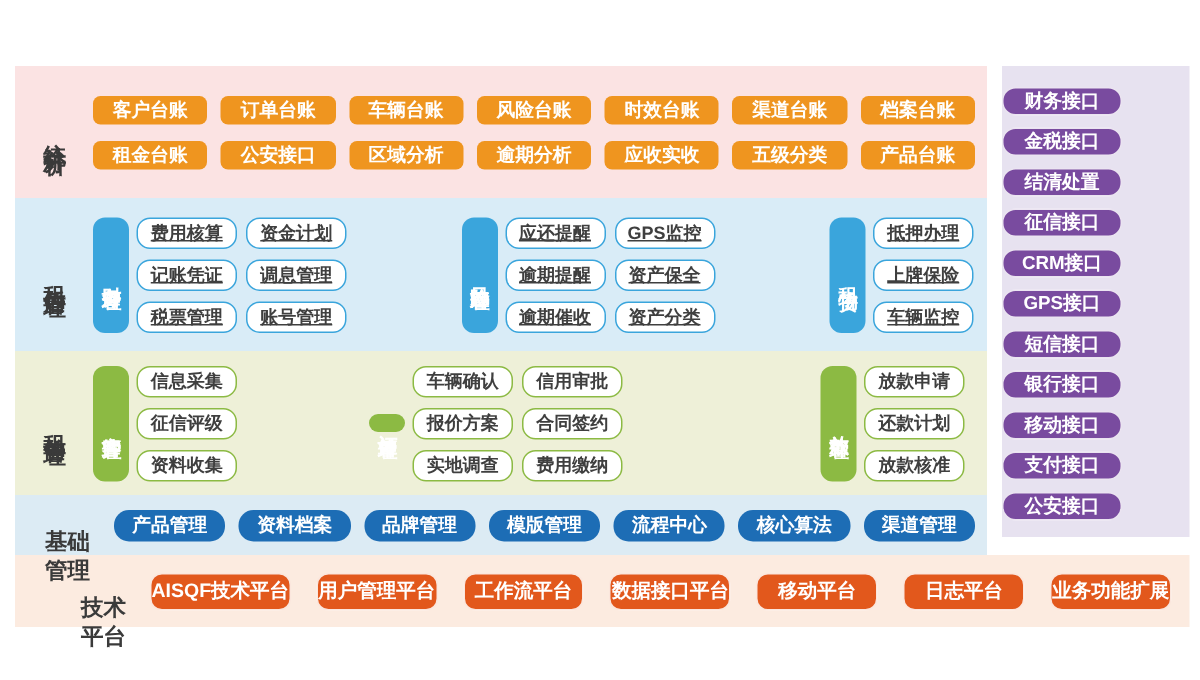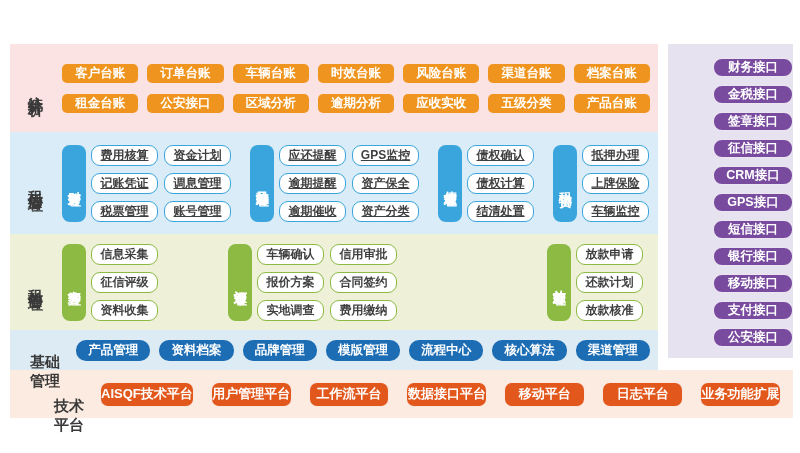--- a/index.html
+++ b/index.html
@@ -1,21 +1,21 @@
 <!DOCTYPE html>
 <html style="--s1-bg: #fbe3e3; --s1-btn: #ef951f; --s2-bg: #d9ecf7; --s2-accent: #3aa5dc; --s3-bg: #eef0d8; --s3-accent: #8cba43; --s4-bg: #dcebf4; --s4-btn: #1d6db5; --s5-bg: #fcebe0; --s5-btn: #e2581c; --iface-bg: #e7e2f0; --iface-btn: #794b9f; --label-text: #3a3a3a; --item-text: #3f3f3f;"><head>
 <meta charset="utf-8">
 <style>
   html,body{margin:0;padding:0;background:#ffffff;}
   body{width:800px;height:453px;overflow:hidden;font-family:"Liberation Sans","DejaVu Sans",sans-serif;}
   .page{position:relative;width:800px;height:453px;background:#fff;box-sizing:border-box;padding:44px 7px 0 10px;}
   .top-row{display:flex;}
   .main-stack{width:648px;display:flex;flex-direction:column;}
   .iface-col{width:125px;margin-left:10px;background:var(--iface-bg,#e7e2f0);
-    display:flex;flex-direction:column;align-items:flex-end;gap:8px;padding-top:14px;box-sizing:border-box;height:314px;}
+    display:flex;flex-direction:column;align-items:flex-start;gap:8px;padding-top:14px;box-sizing:border-box;height:314px;}
   .layer{display:flex;align-items:center;box-sizing:border-box;}
   .s1{height:88px;background:var(--s1-bg,#fbe3e3);}
   .s2{height:102px;background:var(--s2-bg,#d9ecf7);}
   .s3{height:96px;background:var(--s3-bg,#eef0d8);}
   .s4{height:40px;background:var(--s4-bg,#dcebf4);}
   .s5{height:48px;background:var(--s5-bg,#fcebe0);width:783px;display:flex;align-items:center;padding-left:24px;}
   .rail{width:52px;flex:0 0 52px;display:flex;justify-content:center;align-items:center;}
   .rail-wide{width:66px;flex:0 0 66px;justify-content:flex-start;padding-left:20px;box-sizing:border-box;margin-top:42px;}
   .v-label{writing-mode:vertical-rl;text-orientation:upright;font-weight:bold;font-size:15px;
     color:var(--label-text,#3a3a3a);letter-spacing:2px;line-height:1;}
@@ -40,40 +40,40 @@
     width:24px;border-radius:8px;color:#fff;font-weight:bold;font-size:13px;letter-spacing:1px;box-sizing:border-box;padding:4px 0;}
   .gl-blue{background:var(--s2-accent,#3aa5dc);}
   .gl-green{background:var(--s3-accent,#8cba43);}
   .items{display:grid;gap:7px 6px;align-content:center;}
   .one-col{grid-template-columns:67px;}
   .two-col{grid-template-columns:67px 67px;}
   .item{height:21px;background:#ffffff;border-radius:9px;display:flex;align-items:center;justify-content:center;
     font-size:12px;font-weight:bold;color:var(--item-text,#3f3f3f);box-sizing:border-box;white-space:nowrap;}
   .it-blue{border:1.5px solid var(--s2-accent,#3aa5dc);text-decoration:underline;}
   .it-green{border:1.5px solid var(--s3-accent,#8cba43);}
-  .g-order{margin-left:70px;}
+  .g-order{margin-left:88px;align-items:center;}
   .g-loan{margin-left:auto;margin-right:6px;padding-left:40px;}
 </style>
 </head>
 <body>
 
 <div class="page">
   <div class="top-row">
     <div class="main-stack">
 
       <section class="layer s1">
         <div class="rail">
           <div class="v-label">统计分析</div>
         </div>
         <div class="grid7 s1-grid">
           <div class="btn">客户台账</div>
           <div class="btn">订单台账</div>
           <div class="btn">车辆台账</div>
+          <div class="btn">风险台账</div>
           <div class="btn">时效台账</div>
-          <div class="btn">风险台账</div>
           <div class="btn">渠道台账</div>
           <div class="btn">档案台账</div>
           <div class="btn">租金台账</div>
           <div class="btn">公安接口</div>
           <div class="btn">区域分析</div>
           <div class="btn">逾期分析</div>
           <div class="btn">应收实收</div>
           <div class="btn">五级分类</div>
           <div class="btn">产品台账</div>
         </div>
@@ -100,28 +100,20 @@
             <div class="items two-col">
               <div class="item it-blue">应还提醒</div>
               <div class="item it-blue">GPS监控</div>
               <div class="item it-blue">逾期提醒</div>
               <div class="item it-blue">资产保全</div>
               <div class="item it-blue">逾期催收</div>
               <div class="item it-blue">资产分类</div>
             </div>
           </div>
           <div class="group">
-            <div class="group-label gl-blue">债权管理</div>
-            <div class="items one-col">
-              <div class="item it-blue">债权确认</div>
-              <div class="item it-blue">债权计算</div>
-              <div class="item it-blue">结清处置</div>
-            </div>
-          </div>
-          <div class="group">
             <div class="group-label gl-blue">租赁物</div>
             <div class="items one-col">
               <div class="item it-blue">抵押办理</div>
               <div class="item it-blue">上牌保险</div>
               <div class="item it-blue">车辆监控</div>
             </div>
           </div>
         </div>
       </section>
 
@@ -172,21 +164,21 @@
           <div class="btn">流程中心</div>
           <div class="btn">核心算法</div>
           <div class="btn">渠道管理</div>
         </div>
       </section>
     </div>
 
     <aside class="iface-col">
       <div class="btn">财务接口</div>
       <div class="btn">金税接口</div>
-      <div class="btn">签章接口</div>
+      <div class="btn">结清处置</div>
       <div class="btn">征信接口</div>
       <div class="btn">CRM接口</div>
       <div class="btn">GPS接口</div>
       <div class="btn">短信接口</div>
       <div class="btn">银行接口</div>
       <div class="btn">移动接口</div>
       <div class="btn">支付接口</div>
       <div class="btn">公安接口</div>
     </aside>
   </div>

